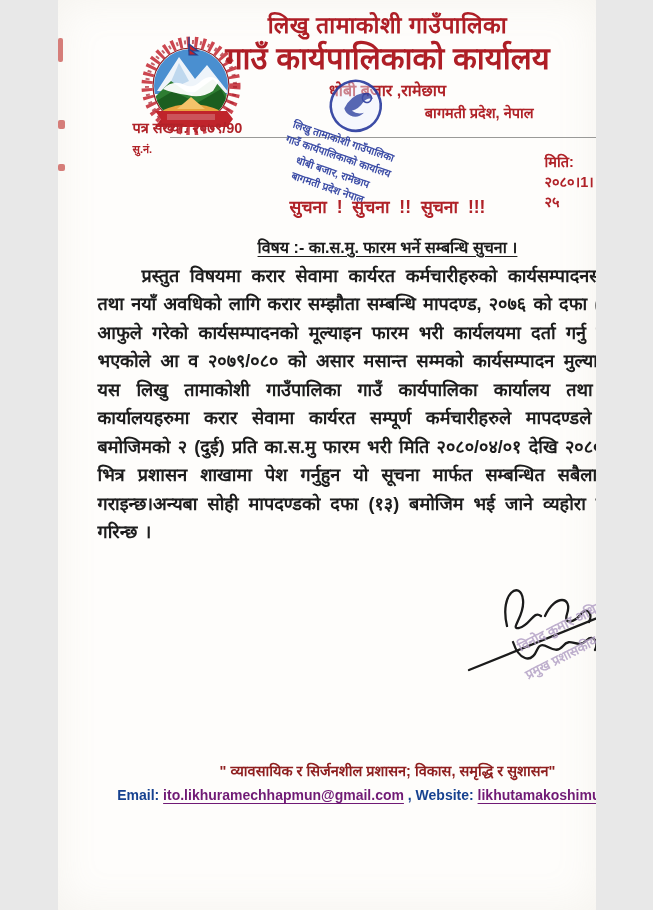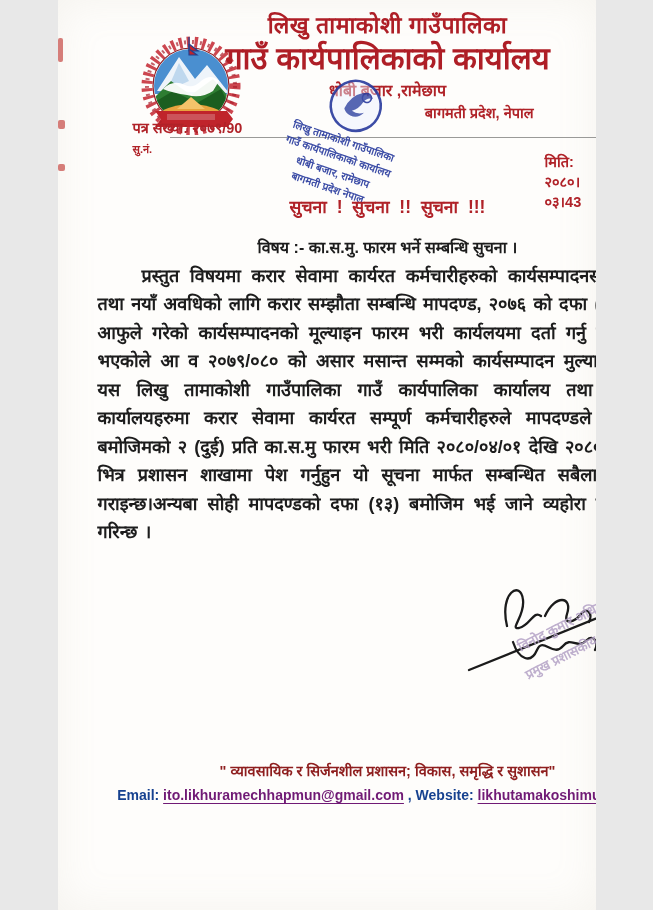--- a/index.html
+++ b/index.html
@@ -73,21 +73,21 @@
     position: absolute; top: 194px; left: 0; width: 660px;
     text-align: center;
     font-size: 17.5px; font-weight: 700; color: #b02228;
     word-spacing: 5px;
   }
   .subject {
     position: absolute; top: 236px; left: 0; width: 660px;
     text-align: center;
     font-size: 16px; font-weight: 700; color: #1c1c1c;
   }
-  .subject span { text-underline-offset: 3px; }
+  .subject span { text-decoration: underline; text-underline-offset: 3px; }
 
   
   .body-text {
     position: absolute; top: 262px; left: 40px; width: 580px;
     font-size: 18px; font-weight: 600; color: #1c1c1c;
     line-height: 1.58;
     text-align: justify;
     text-indent: 44px;
     word-spacing: 2px;
   }
@@ -179,21 +179,21 @@
     </svg>
   </div>
 
   <div class="title1">लिखु तामाकोशी गाउँपालिका</div>
   <div class="title2">गाउँ कार्यपालिकाको कार्यालय</div>
   <div class="title3">धोबी बजार ,रामेछाप</div>
   <div class="province">बागमती प्रदेश, नेपाल</div>
   <div class="ref-no">पत्र संख्या: २०७९/90</div>
   <div class="head-rule"></div>
   <div class="serial-no">सु.नं.</div>
-  <div class="date-line">मिति: २०८०।०३।43</div>
+  <div class="date-line">मिति: २०८०।1।२५</div>
 
   <div class="stamp">
     <svg width="56" height="56" viewBox="0 0 56 56">
       <circle cx="28" cy="28" r="25" fill="rgba(235,240,255,0.5)" stroke="#2c3e9f" stroke-width="2.6"></circle>
       <path d="M18,34 q2,-14 12,-20 q8,-4 12,2 q-6,0 -8,6 q-2,8 -8,12 q6,2 12,-2 q-4,8 -12,7 q-6,-1 -8,-5 z" fill="#2c3e9f" opacity="0.85"></path>
       <circle cx="36" cy="17" r="4.5" fill="none" stroke="#2c3e9f" stroke-width="1.6"></circle>
     </svg>
     <div class="stamp-line">लिखु तामाकोशी गाउँपालिका</div>
     <div class="stamp-line">गाउँ कार्यपालिकाको कार्यालय</div>
     <div class="stamp-line">धोबी बजार, रामेछाप</div>

